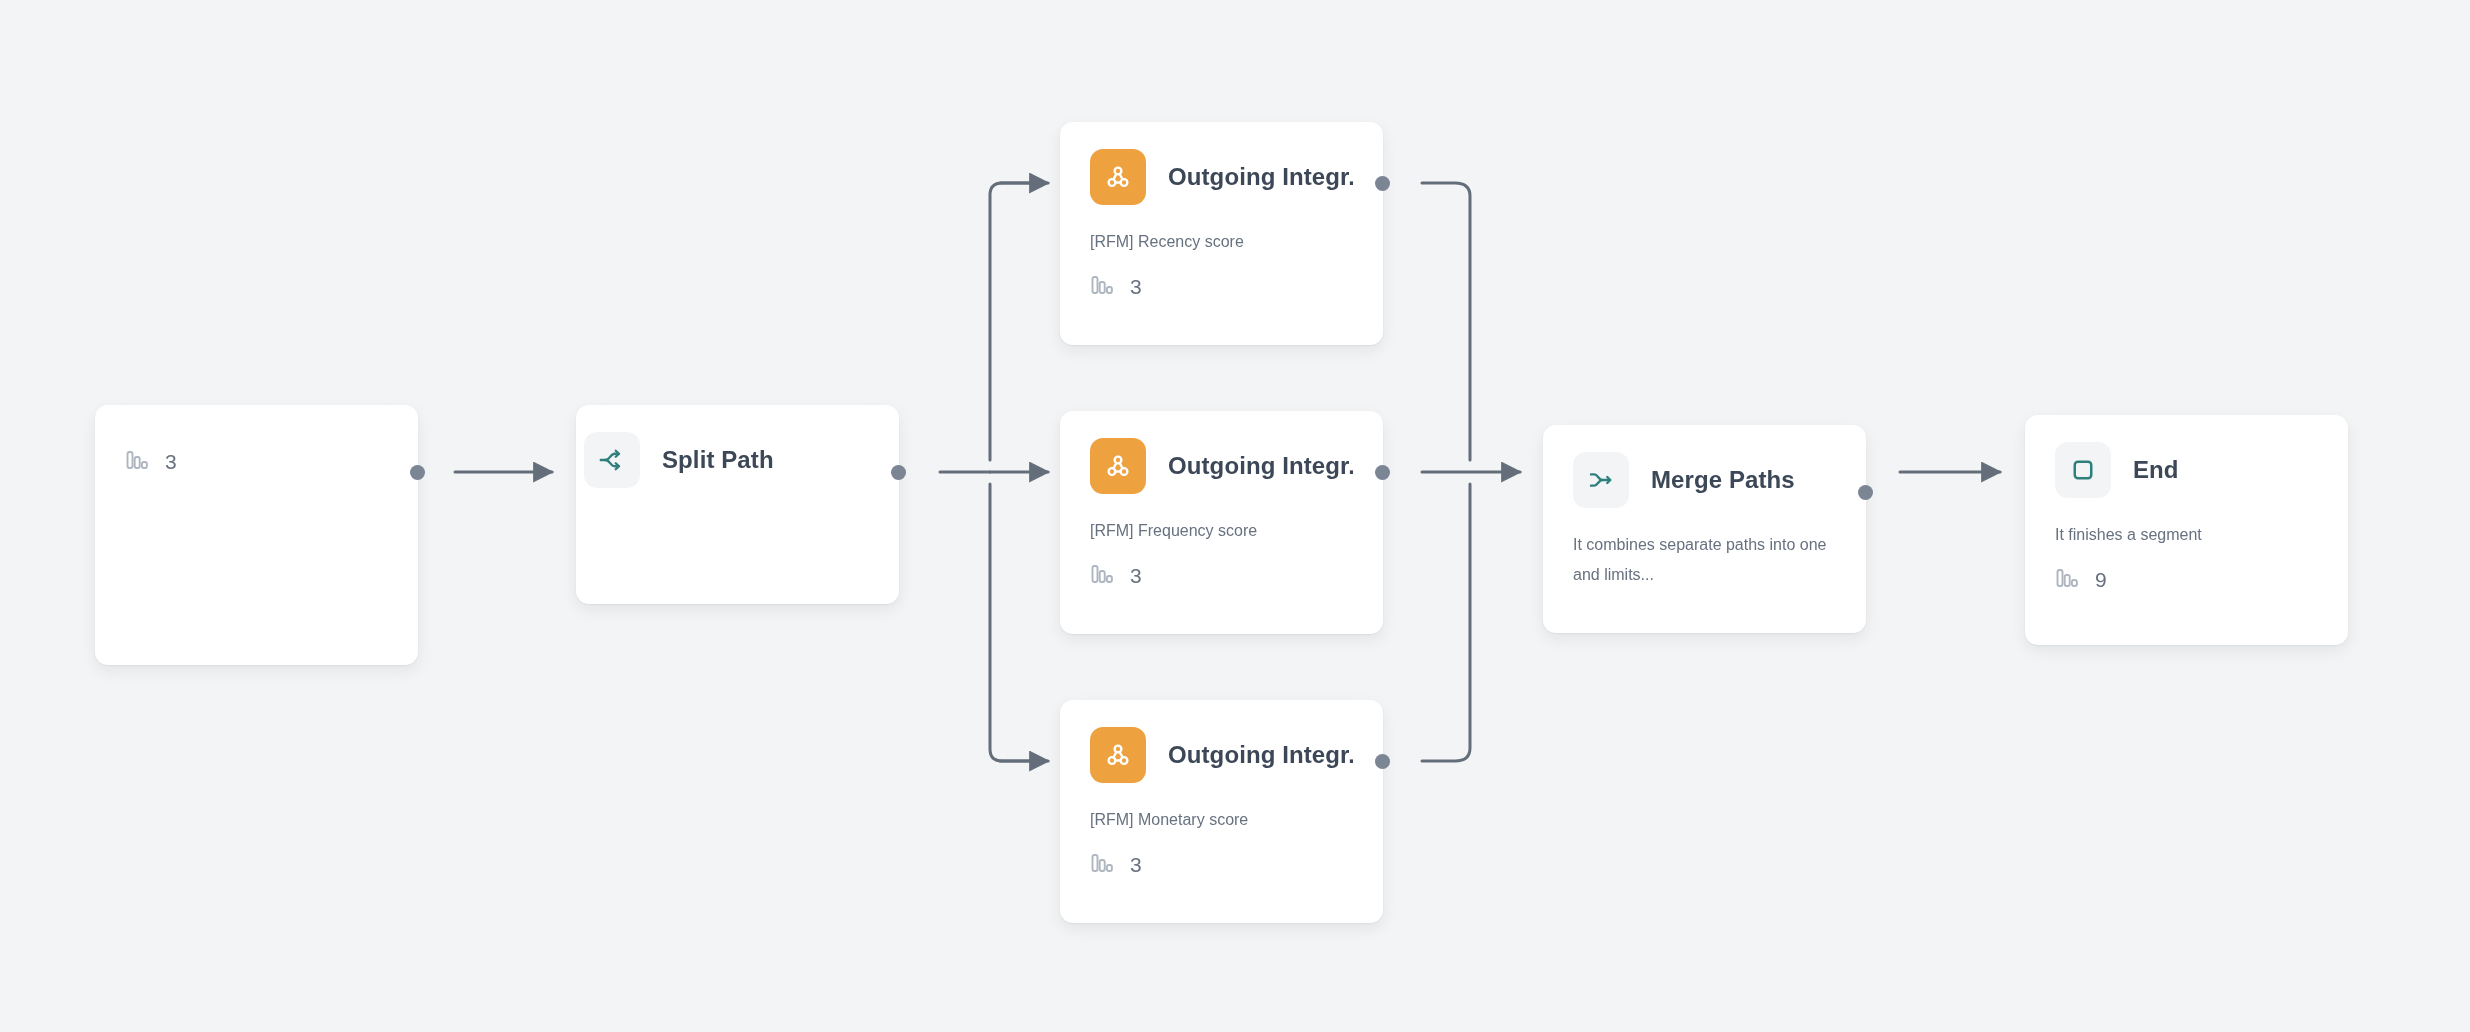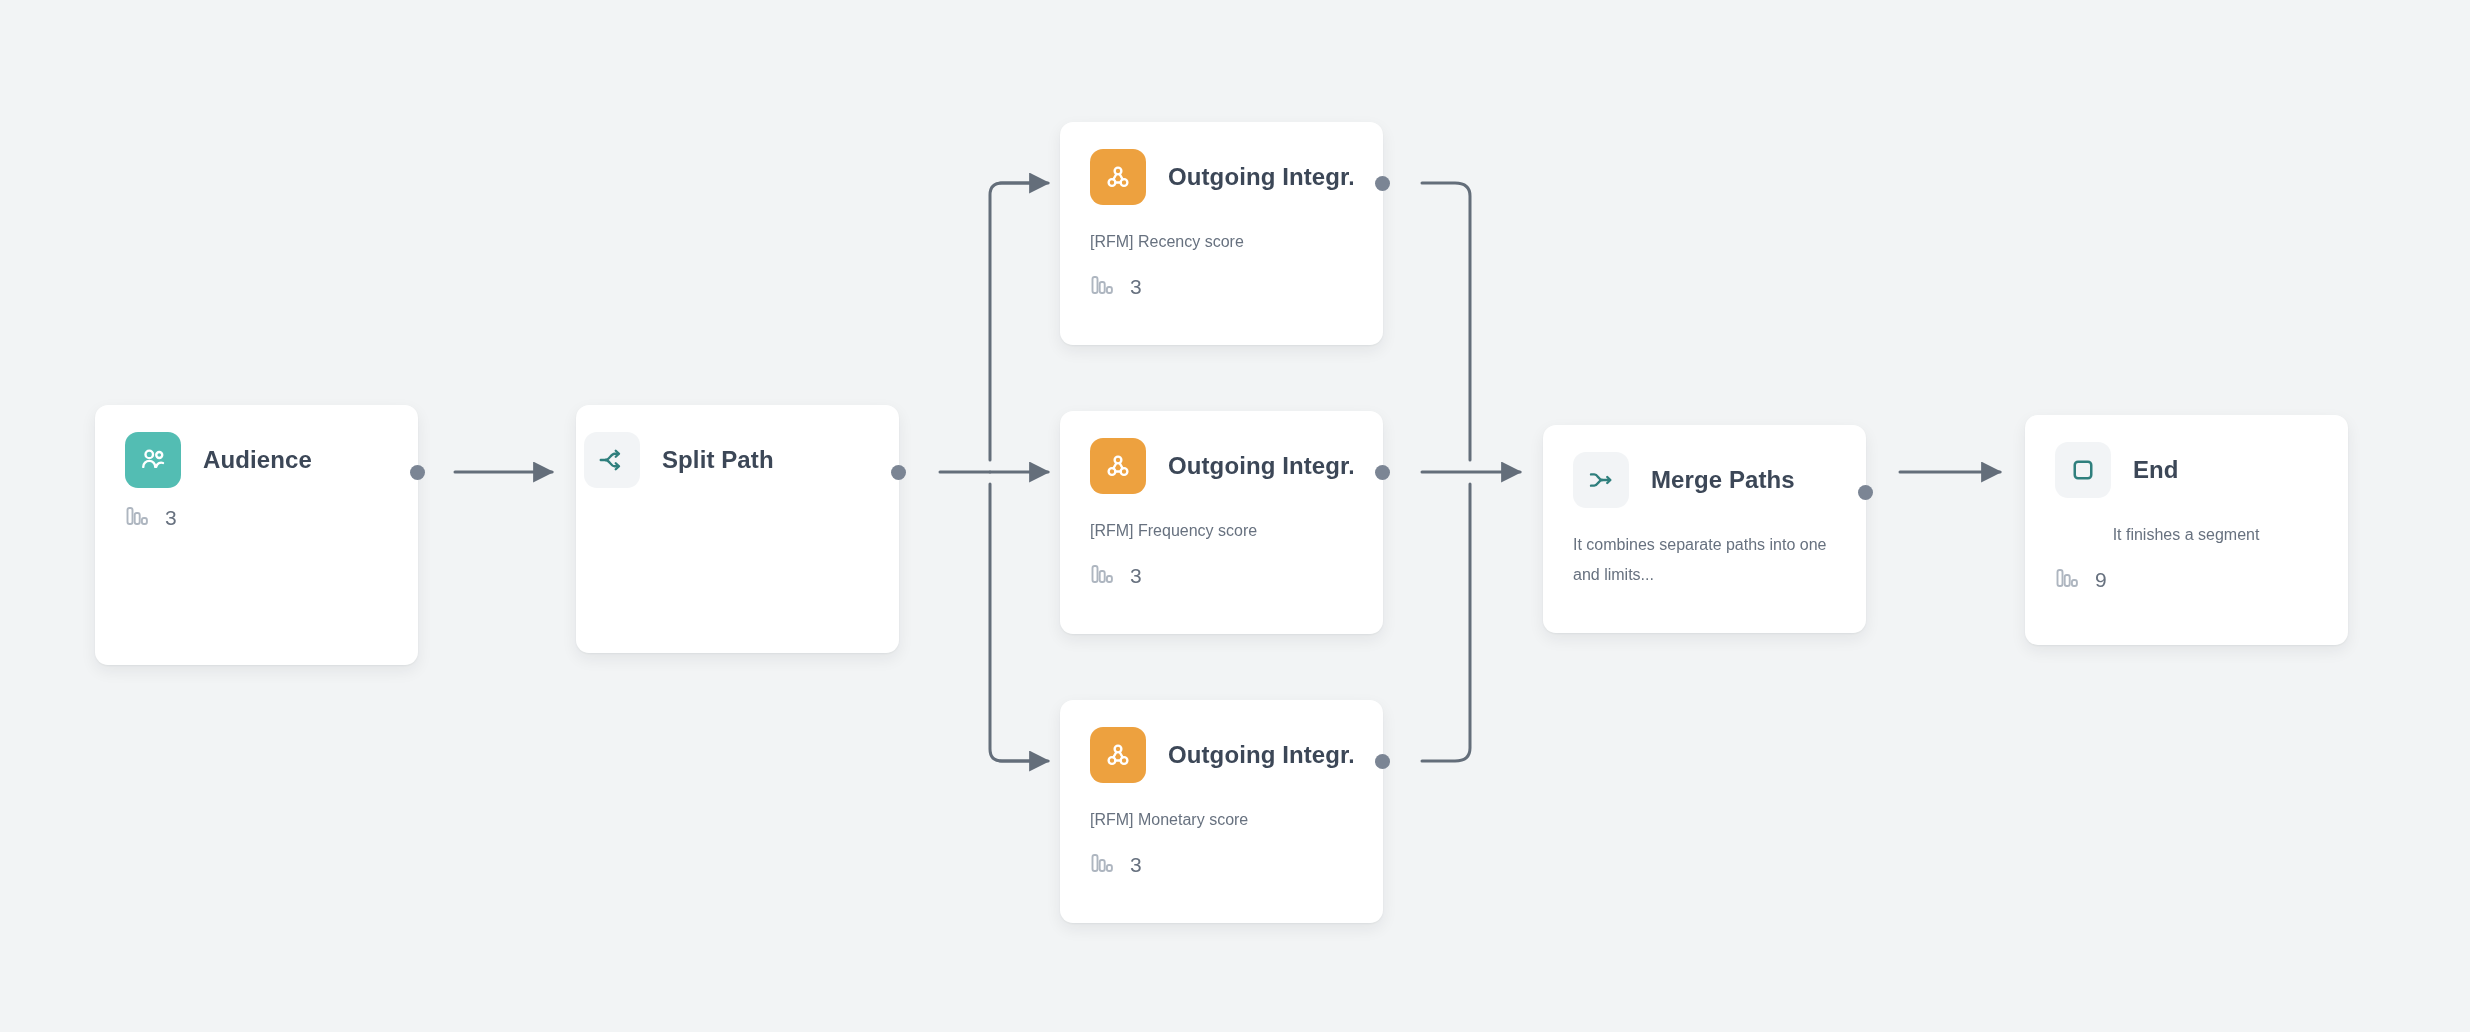--- a/index.html
+++ b/index.html
@@ -133,45 +133,34 @@
 
       <path d="M 1422 183 L 1455 183 Q 1470 183 1470 196 L 1470 460"></path>
       <path d="M 1422 761 L 1455 761 Q 1470 761 1470 748 L 1470 484"></path>
       <path d="M 1422 472 L 1520 472" marker-end="url(#arrow)"></path>
 
       <path d="M 1900 472 L 2000 472" marker-end="url(#arrow)"></path>
     </g>
   </svg>
 
   <div class="node" style="left:95px; top:405px; width:323px; height:260px;">
-    <div class="node-head">
-      <div class="tile teal">
-        <svg width="30" height="30" viewBox="0 0 24 24" fill="none" stroke="#ffffff" stroke-width="1.9" stroke-linecap="round" stroke-linejoin="round">
-          <circle cx="9" cy="7.5" r="3"></circle>
-          <path d="M4.2 17.5a4.8 4.8 0 0 1 9.6 0"></path>
-          <circle cx="17" cy="8" r="2.4"></circle>
-          <path d="M14.6 17.5a4 4 0 0 1 5.4-3.1"></path>
-        </svg>
-      </div>
-      <div class="node-title">Audience</div>
-    </div>
     <div class="node-stat">
       <span>
         <svg width="24" height="22" viewBox="0 0 24 22" fill="none" stroke="#aeb6c0" stroke-width="1.9" stroke-linejoin="round">
           <rect x="2.5" y="3" width="5" height="16" rx="2"></rect>
           <rect x="9.7" y="8" width="5" height="11" rx="2"></rect>
           <rect x="16.9" y="13" width="5" height="6" rx="2"></rect>
         </svg>
       </span>
       <span class="stat-value">3</span>
     </div>
     <div class="port" style="right:-7px; top:60px;"></div>
   </div>
 
-  <div class="node" style="left:576px; top:405px; width:323px; height:248px;padding-left:8px;">
+  <div class="node" style="left:576px; top:405px; width:323px; height:199px;padding-left:8px;">
     <div class="node-head">
       <div class="tile neutral">
         <svg width="30" height="30" viewBox="0 0 24 24" fill="none" stroke="#2f7f7d" stroke-width="1.9" stroke-linecap="round" stroke-linejoin="round">
           <path d="M3 12h4"></path>
           <path d="M7 12c3 0 4-5 7-5h3"></path>
           <path d="M7 12c3 0 4 5 7 5h3"></path>
           <polyline points="15,4.6 17.6,7 15,9.4"></polyline>
           <polyline points="15,14.6 17.6,17 15,19.4"></polyline>
         </svg>
       </div>
@@ -272,21 +261,21 @@
           <path d="M4 16.5h2.6c3 0 3.4-4.5 6.4-4.5"></path>
           <polyline points="17,9.6 19.5,12 17,14.4"></polyline>
         </svg>
       </div>
       <div class="node-title">Merge Paths</div>
     </div>
     <div class="node-desc">It combines separate paths into one and limits...</div>
     <div class="port" style="right:-7px; top:60px;"></div>
   </div>
 
-  <div class="node" style="left:2025px; top:415px; width:323px; height:230px;text-align:center;">
+  <div class="node" style="left:2025px; top:415px; width:323px; height:230px;">
     <div class="node-head">
       <div class="tile neutral">
         <svg width="30" height="30" viewBox="0 0 24 24" fill="none" stroke="#2f7f7d" stroke-width="2" stroke-linecap="round" stroke-linejoin="round">
           <rect x="5.4" y="5.4" width="13.2" height="13.2" rx="2.6"></rect>
         </svg>
       </div>
       <div class="node-title">End</div>
     </div>
     <div class="node-desc nowrap">It finishes a segment</div>
     <div class="node-stat">

